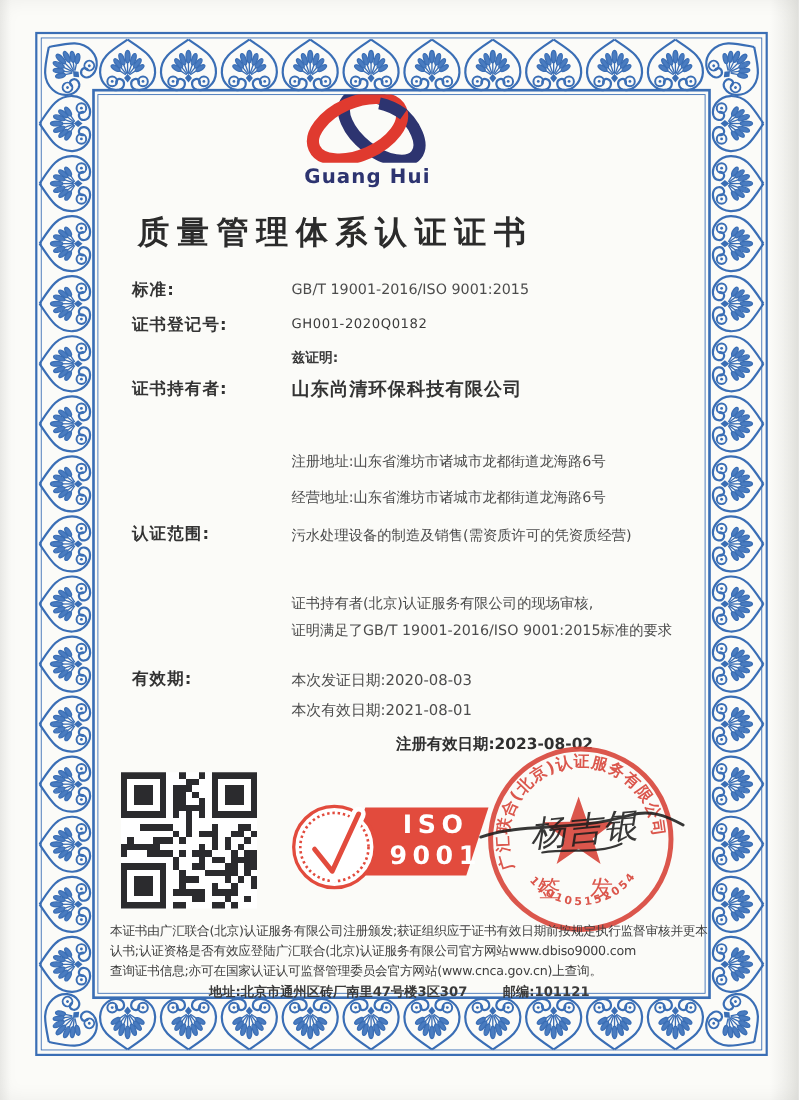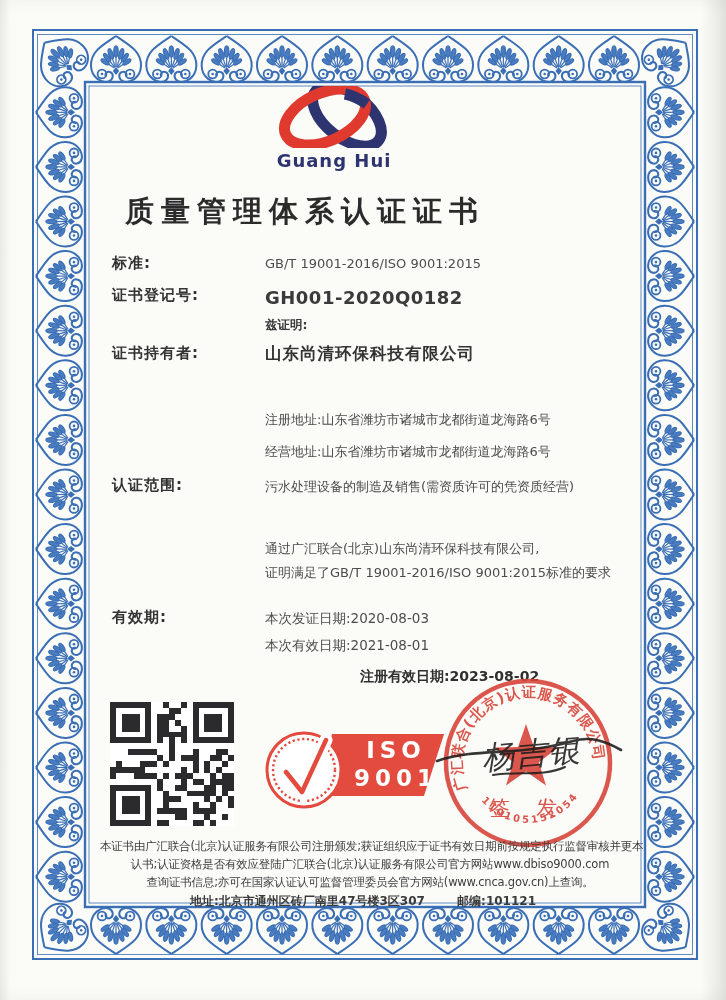--- a/index.html
+++ b/index.html
@@ -17,28 +17,28 @@
   .border-svg{position:absolute;left:0;top:0;}
 
   .logo-wrap{position:absolute;left:0;top:86px;width:668px;text-align:center;}
   .brand{margin-top:2px;font-size:18px;font-weight:bold;color:#2d3470;letter-spacing:1px;}
 
   .title{
     position:absolute;left:0;top:192px;width:610px;margin:0;text-align:center;
     font-size:29px;font-weight:bold;color:#2b2b2b;letter-spacing:7px;
   }
 
-  .lab{position:absolute;left:112px;font-size:15px;font-weight:bold;color:#333;letter-spacing:1px;text-align:center;}
+  .lab{position:absolute;left:120px;font-size:15px;font-weight:bold;color:#333;letter-spacing:1px;text-align:center;}
   .val{position:absolute;left:265px;font-size:13px;color:#4c4c4c;white-space:nowrap;}
   .holder{font-size:16.5px;font-weight:bold;color:#333;letter-spacing:1px;}
-  .regno{font-size:18px;font-weight:bold;color:#3a3a3a;letter-spacing:.5px;}
+  .regno{font-size:12px;font-weight:normal;color:#3a3a3a;letter-spacing:.5px;}
   .smallb{font-size:12.5px;font-weight:bold;color:#3a3a3a;}
   .date-bold{position:absolute;font-size:14px;font-weight:bold;color:#2f2f2f;white-space:nowrap;}
 
-  .footer-line{position:absolute;left:100px;width:540px;font-size:11.5px;color:#3d3d3d;white-space:nowrap;letter-spacing:-.2px;text-align:center;}
+  .footer-line{position:absolute;left:100px;width:540px;font-size:11.5px;color:#3d3d3d;white-space:nowrap;letter-spacing:-.2px;}
   .addr-line{position:absolute;left:0;top:893px;width:726px;text-align:center;font-size:12px;font-weight:bold;color:#3a3a3a;}
   .addr-line span{margin:8px 14px;}
 
   .iso-badge{position:absolute;left:260px;top:726px;width:180px;height:92px;}
   .iso-para{
     position:absolute;left:62px;top:8px;width:112px;height:62px;
     background:#e24b3d;transform:skewX(-18deg);
   }
   .iso-text{
     position:absolute;left:86px;top:10px;width:100px;text-align:center;
@@ -177,21 +177,21 @@
 
   <div class="lab" style="top:344px">证书持有者:</div>
   <div class="val holder" style="top:343px">山东尚清环保科技有限公司</div>
 
   <div class="val" style="top:411px">注册地址:山东省潍坊市诸城市龙都街道龙海路6号</div>
   <div class="val" style="top:443px">经营地址:山东省潍坊市诸城市龙都街道龙海路6号</div>
 
   <div class="lab" style="top:476px">认证范围:</div>
   <div class="val" style="top:478px">污水处理设备的制造及销售(需资质许可的凭资质经营)</div>
 
-  <div class="val" style="top:540px">通过广汇联合(北京)山东尚清环保科技有限公司,</div>
+  <div class="val" style="top:540px">证书持有者(北京)认证服务有限公司的现场审核,</div>
   <div class="val" style="top:564px">证明满足了GB/T 19001-2016/ISO 9001:2015标准的要求</div>
 
   <div class="lab" style="top:608px">有效期:</div>
   <div class="val" style="top:610px;font-size:13.5px">本次发证日期:2020-08-03</div>
   <div class="val" style="top:637px;font-size:13.5px">本次有效日期:2021-08-01</div>
 
   <div class="date-bold" style="left:360px;top:668px">注册有效日期:2023-08-02</div>
 
   <div class="qr-wrap">
     <svg id="qr" width="124" height="124" viewBox="0 0 21 21" shape-rendering="crispEdges">

